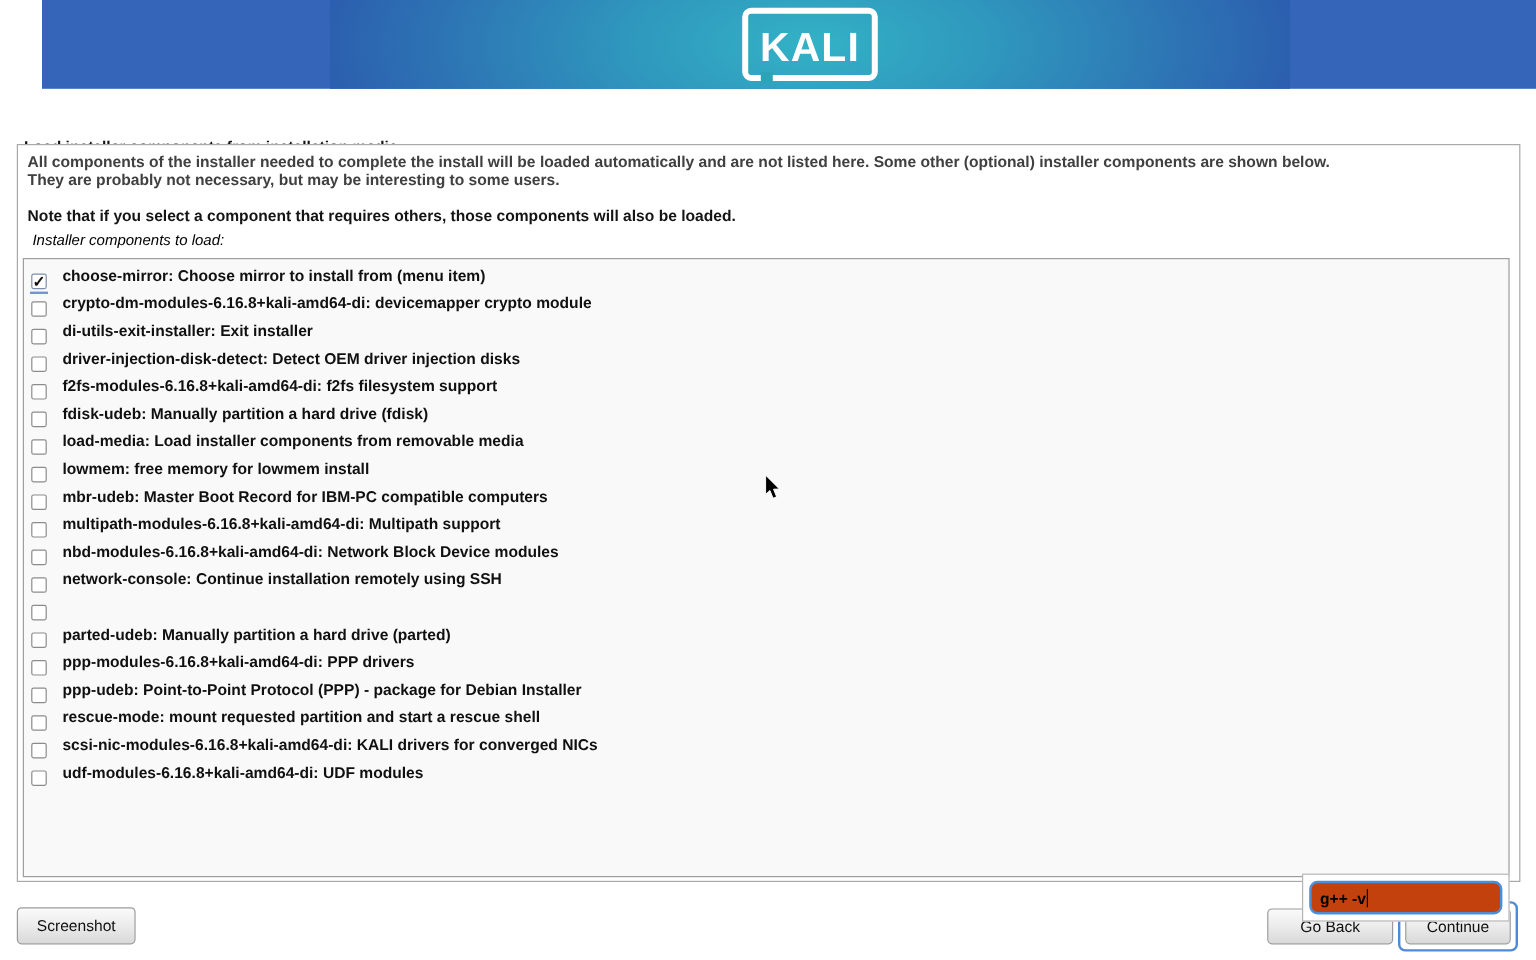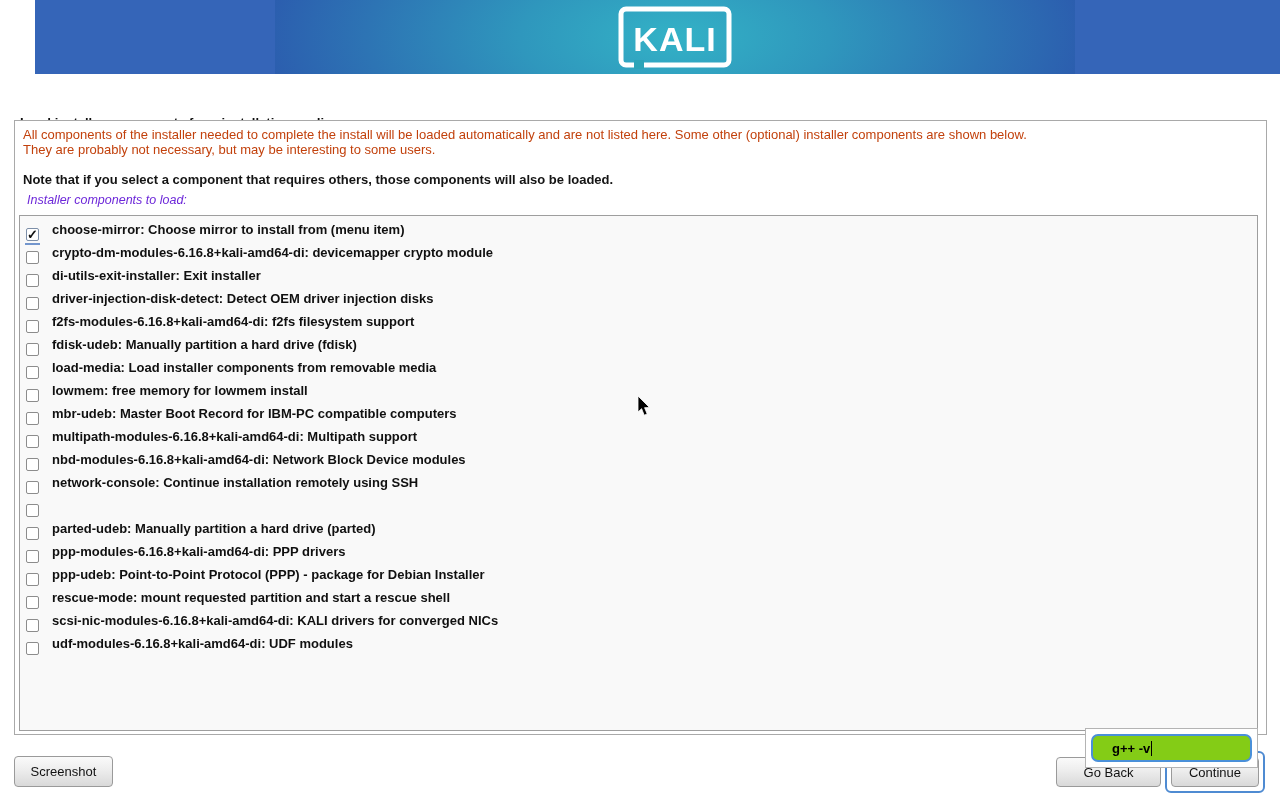--- a/index.html
+++ b/index.html
@@ -33,29 +33,29 @@
     font-size: 13px; font-weight: bold; white-space: nowrap; margin-top: 28px;
   }
 
   
   .content-frame {
     position: absolute; left: 14px; top: 120px; width: 1253px; height: 615px;
     border: 1px solid #a9a9a9; background: #ffffff;
   }
   .intro-line {
     position: absolute; left: 8px;
-    font-size: 13px; font-weight: normal; white-space: nowrap; color: #c2410c;
+    font-size: 13px; font-weight: bold; white-space: nowrap; color: #404040;
   }
   .intro-line.l1 { top: 6px; }
   .intro-line.l2 { top: 21px; }
   .intro-note { position: absolute; left: 8px; top: 51px;
     font-size: 13px; font-weight: bold; white-space: nowrap; color: #141414; }
   .list-label {
     position: absolute; left: 12px; top: 72px;
-    font-size: 12.5px; font-style: italic; color: #6d28d9; white-space: nowrap;
+    font-size: 12.5px; font-style: italic; color: #000000; white-space: nowrap;
   }
 
   
   .listbox {
     position: absolute; left: 19px; top: 215px; width: 1239px; height: 516px;
     border: 1px solid #9e9e9e; background: #f9f9f9; overflow: hidden;
   }
   .rows { position: absolute; left: 0; top: 2px; right: 0; }
   .row {
     position: relative; height: 23px; line-height: 23px;
@@ -99,22 +99,22 @@
     border: 2px solid #4f8bd2; border-radius: 6px; pointer-events: none;
   }
 
   
   .entry-popup {
     position: absolute; left: 1085px; top: 728px; width: 173px; height: 40px;
     background: #ffffff; border: 1px solid #b4b4b4; z-index: 10;
   }
   .entry-field {
     position: absolute; left: 5px; top: 5px; width: 161px; height: 28px;
-    border: 2px solid #4a90d9; border-radius: 7px; background: #84cc16;
-    display: flex; align-items: center; padding-left: 19px;
+    border: 2px solid #4a90d9; border-radius: 7px; background: #c2410c;
+    display: flex; align-items: center; padding-left: 7px;
     font-size: 13px; font-weight: bold; color: #000;
   }
   .text-caret {
     display: inline-block; width: 1px; height: 15px;
     background: #000; margin-left: 1px;
   }
 
   
   .mouse-cursor { position: absolute; left: 637px; top: 396px; z-index: 20; }
 </style>

